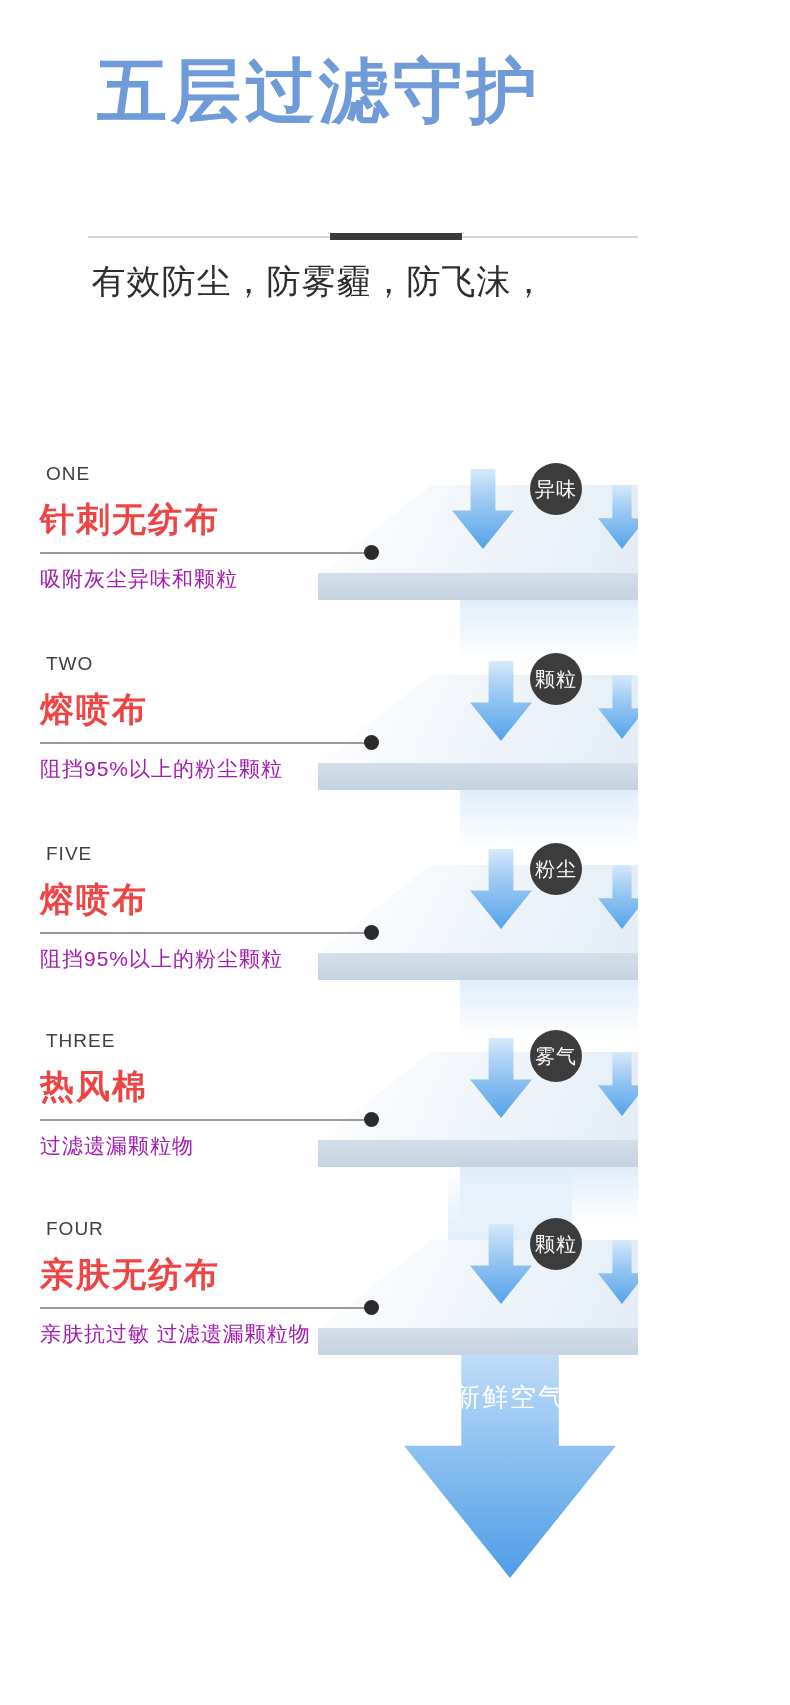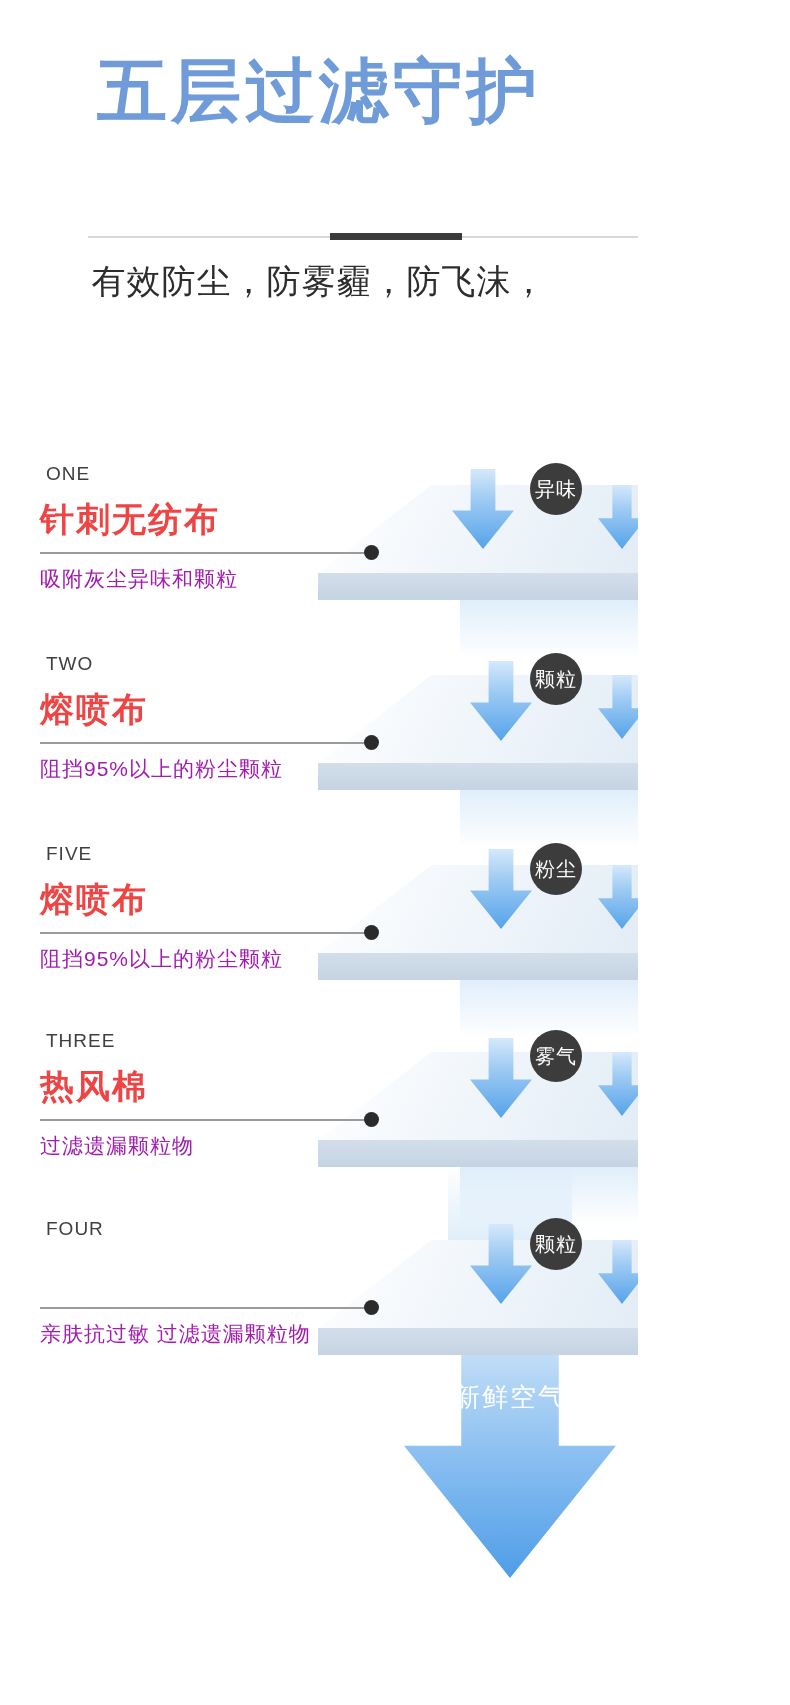--- a/index.html
+++ b/index.html
@@ -174,18 +174,19 @@
       <div class="slab-top"></div>
       <div class="slab-front"></div>
     </div>
     <div class="arrow arrow-lg" style="left:470px;top:14px"></div>
     <div class="arrow arrow-md" style="left:598px;top:30px"></div>
     <div class="arrow arrow-sm" style="left:658px;top:36px"></div>
     <div class="badge">
       <span>颗粒</span>
     </div>
     <div class="ordinal">FOUR</div>
+    <div class="layer-name">亲肤无纺布</div>
     <div class="connector"></div>
     <div class="connector-dot"></div>
     <div class="desc">亲肤抗过敏 过滤遗漏颗粒物</div>
   </section>
 
 </div>
 
 </body></html>

